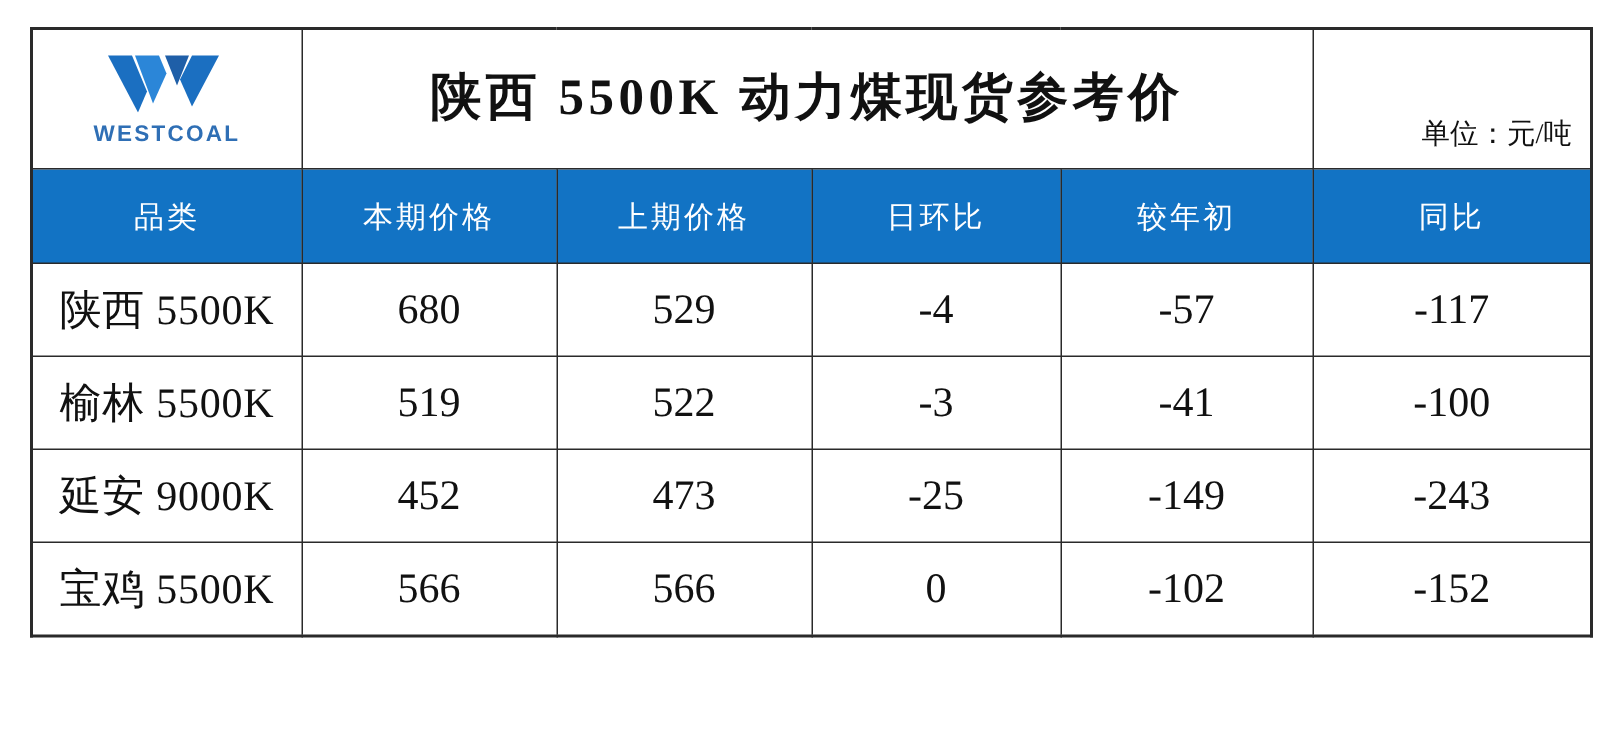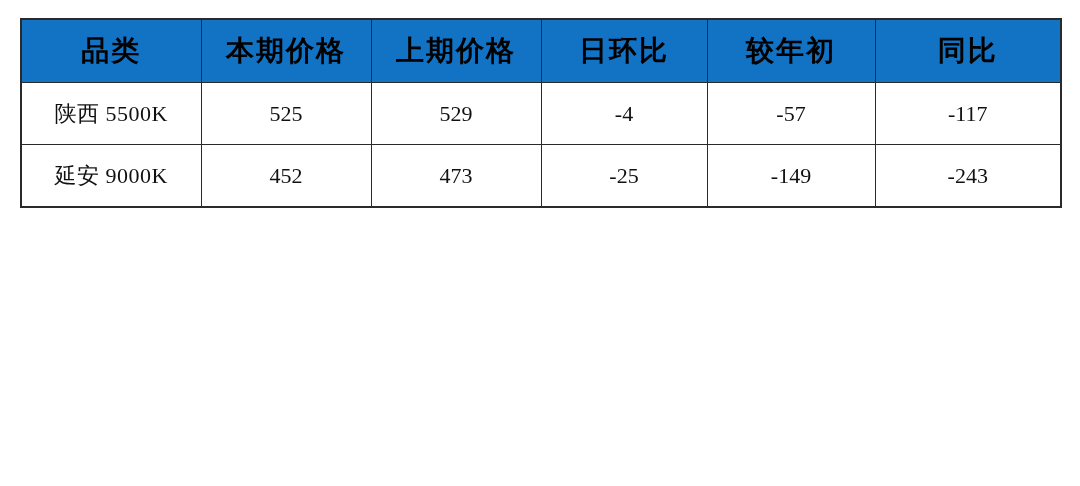--- a/index.html
+++ b/index.html
@@ -88,32 +88,32 @@
     right: 12px;
     bottom: 10px;
     font-size: 19px;
     color: #111111;
     white-space: nowrap;
   }
 
   
   tr.head-row td {
     background: #1273c4;
-    color: #000000;
+    color: #ffffff;
     height: 62px;
-    font-size: 28px;
-    font-weight: bold;
+    font-size: 20px;
+    font-weight: normal;
     letter-spacing: 2px;
     border-color: #2a2a2a;
   }
 
   
   tr.body-row td {
     height: 61px;
-    font-size: 22px;
+    font-size: 28px;
     background: #ffffff;
   }
   td.cat {
     font-size: 24px;
     letter-spacing: 0.5px;
   }
   .num {
     font-family: "Liberation Serif", serif;
   }
 </style>
@@ -125,46 +125,81 @@
     <table class="price-table">
       <colgroup>
         <col style="width:180px">
         <col style="width:170px">
         <col style="width:170px">
         <col style="width:166px">
         <col style="width:168px">
         <col style="width:186px">
       </colgroup>
       <tbody>
+        <tr>
+          <td class="logo-cell">
+            <div class="logo-box">
+              <svg class="logo-mark" viewBox="0 0 86 40">
+                <polygon points="4,2 20,2 30,26 24,40 4,2" fill="#1b6fc1"></polygon>
+                <polygon points="22,2 38,2 43,14 34,34 22,2" fill="#2b86d8"></polygon>
+                <polygon points="42,2 58,2 50,22 42,2" fill="#1f5fa8"></polygon>
+                <polygon points="60,2 78,2 60,36 52,18 60,2" fill="#1b6fc1"></polygon>
+              </svg>
+              <div class="logo-text">WESTCOAL</div>
+            </div>
+          </td>
+          <td class="title-cell" colspan="4">
+            <div class="main-title">陕西 5500K 动力煤现货参考价</div>
+          </td>
+          <td class="unit-cell">
+            <div class="unit-text">单位：元/吨</div>
+          </td>
+        </tr>
 
         <tr class="head-row">
           <td>品类</td>
           <td>本期价格</td>
           <td>上期价格</td>
           <td>日环比</td>
           <td>较年初</td>
           <td>同比</td>
         </tr>
 
         <tr class="body-row">
           <td class="cat">陕西 5500K</td>
-          <td class="num">525</td>
+          <td class="num">680</td>
           <td class="num">529</td>
           <td class="num">-4</td>
           <td class="num">-57</td>
           <td class="num">-117</td>
         </tr>
 
+        <tr class="body-row">
+          <td class="cat">榆林 5500K</td>
+          <td class="num">519</td>
+          <td class="num">522</td>
+          <td class="num">-3</td>
+          <td class="num">-41</td>
+          <td class="num">-100</td>
+        </tr>
 
         <tr class="body-row">
           <td class="cat">延安 9000K</td>
           <td class="num">452</td>
           <td class="num">473</td>
           <td class="num">-25</td>
           <td class="num">-149</td>
           <td class="num">-243</td>
         </tr>
 
 
+        <tr class="body-row">
+          <td class="cat">宝鸡 5500K</td>
+          <td class="num">566</td>
+          <td class="num">566</td>
+          <td class="num">0</td>
+          <td class="num">-102</td>
+          <td class="num">-152</td>
+        </tr>
       </tbody>
     </table>
   </div>
 </div>
 
 </body></html>

